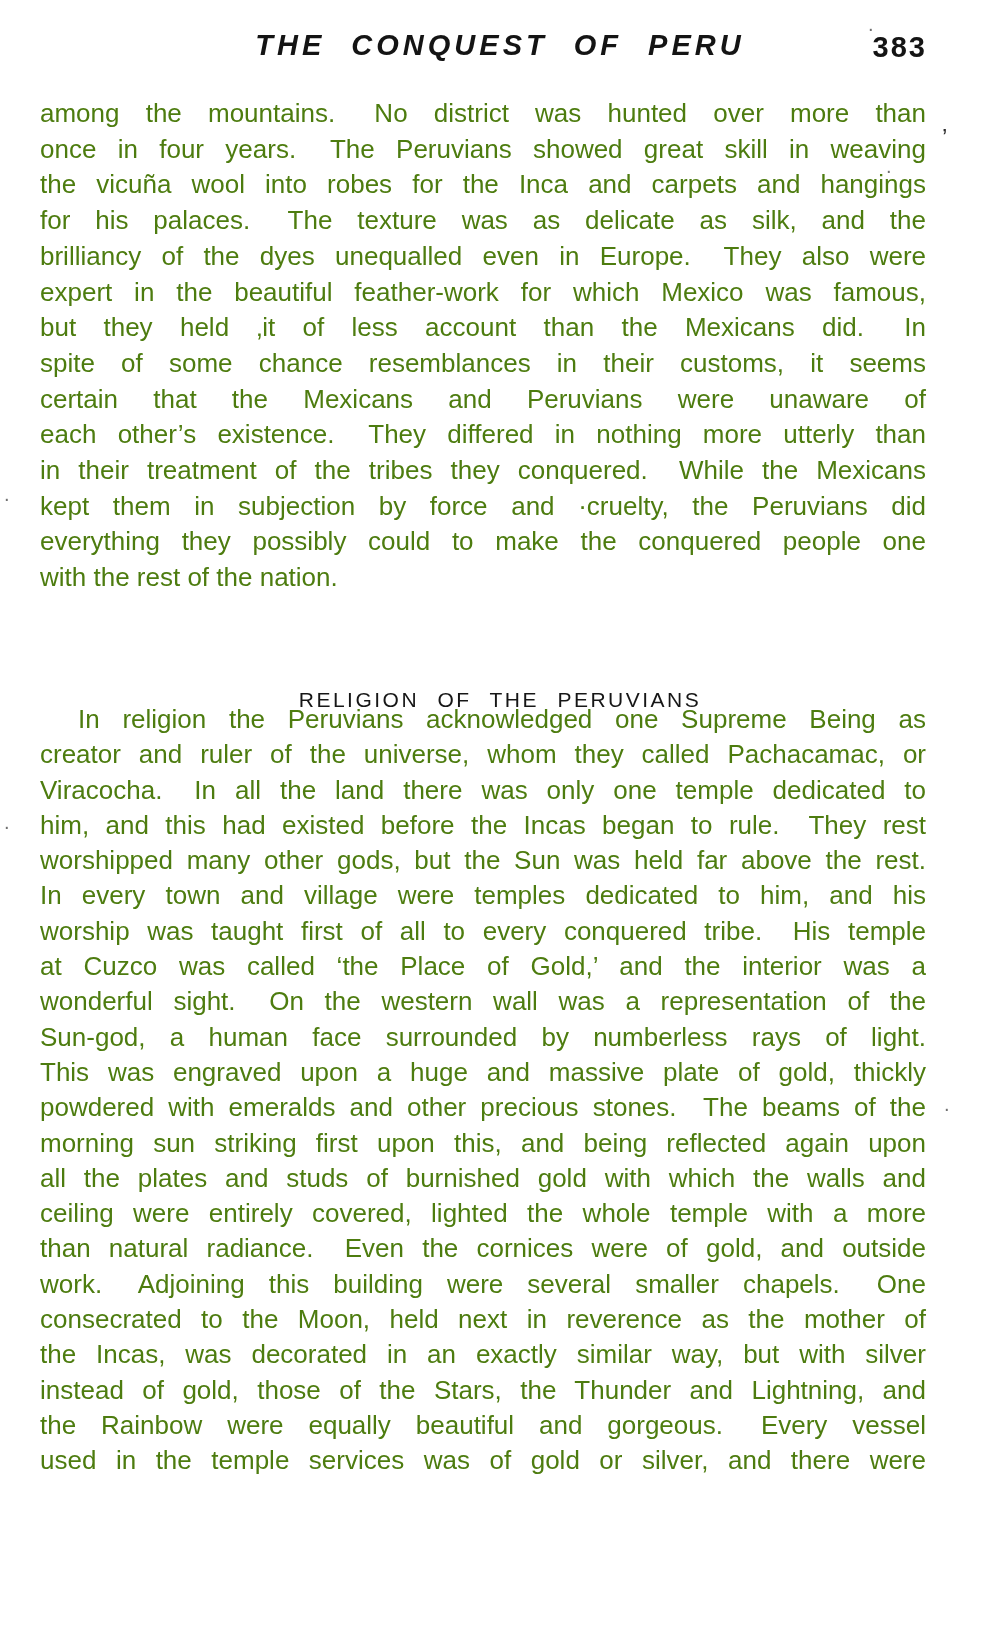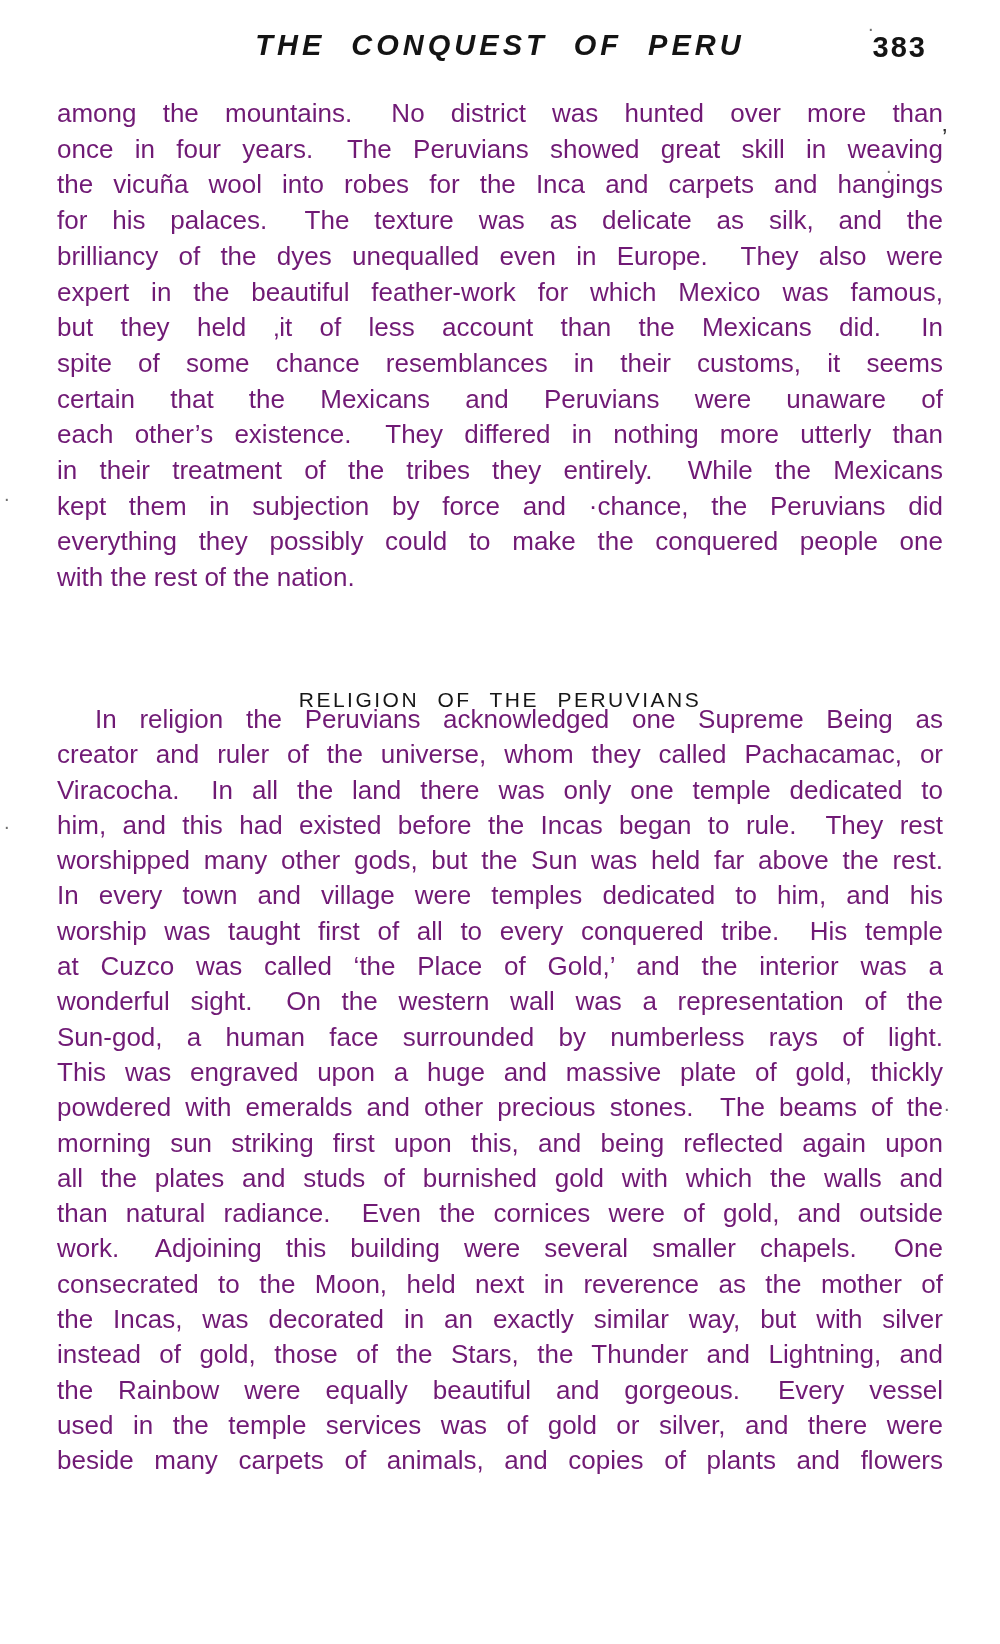--- a/index.html
+++ b/index.html
@@ -41,24 +41,24 @@
     right: 16px;
     font-size: 29px;
     font-weight: 700;
     line-height: 38px;
     letter-spacing: 2px;
     color: #141414;
   }
   
   .para {
     position: absolute;
-    left: 57px;
+    left: 40px;
     width: 886px;
     font-size: 26px;
-    color: #701a75;
+    color: #4d7c0f;
   }
   .para-1 { top: 96px;  line-height: 35.7px; }
   .para-2 { top: 702px; line-height: 35.3px; }
   .tline {
     text-align: justify;
     text-align-last: justify;
     white-space: normal;
   }
   .tline.short-last {
     text-align-last: left;
@@ -107,22 +107,22 @@
     <div class="tline">among the mountains.  No district was hunted over more than</div>
     <div class="tline">once in four years.  The Peruvians showed great skill in weaving</div>
     <div class="tline">the vicuña wool into robes for the Inca and carpets and hangings</div>
     <div class="tline">for his palaces.  The texture was as delicate as silk, and the</div>
     <div class="tline">brilliancy of the dyes unequalled even in Europe.  They also were</div>
     <div class="tline">expert in the beautiful feather-work for which Mexico was famous,</div>
     <div class="tline">but they held ‚it of less account than the Mexicans did.  In</div>
     <div class="tline">spite of some chance resemblances in their customs, it seems</div>
     <div class="tline">certain that the Mexicans and Peruvians were unaware of</div>
     <div class="tline">each other’s existence.  They differed in nothing more utterly than</div>
-    <div class="tline">in their treatment of the tribes they entirely.  While the Mexicans</div>
-    <div class="tline">kept them in subjection by force and ·chance, the Peruvians did</div>
+    <div class="tline">in their treatment of the tribes they conquered.  While the Mexicans</div>
+    <div class="tline">kept them in subjection by force and ·cruelty, the Peruvians did</div>
     <div class="tline">everything they possibly could to make the conquered people one</div>
     <div class="tline short-last">with the rest of the nation.</div>
   </div>
 
   <div class="section-heading">RELIGION OF THE PERUVIANS</div>
 
   <div class="para para-2">
     <div class="tline indent-first">In religion the Peruvians acknowledged one Supreme Being as</div>
     <div class="tline">creator and ruler of the universe, whom they called Pachacamac, or</div>
     <div class="tline">Viracocha.  In all the land there was only one temple dedicated to</div>
@@ -130,20 +130,21 @@
     <div class="tline">worshipped many other gods, but the Sun was held far above the rest.</div>
     <div class="tline">In every town and village were temples dedicated to him, and his</div>
     <div class="tline">worship was taught first of all to every conquered tribe.  His temple</div>
     <div class="tline">at Cuzco was called ‘the Place of Gold,’ and the interior was a</div>
     <div class="tline">wonderful sight.  On the western wall was a representation of the</div>
     <div class="tline">Sun-god, a human face surrounded by numberless rays of light.</div>
     <div class="tline">This was engraved upon a huge and massive plate of gold, thickly</div>
     <div class="tline">powdered with emeralds and other precious stones.  The beams of the</div>
     <div class="tline">morning sun striking first upon this, and being reflected again upon</div>
     <div class="tline">all the plates and studs of burnished gold with which the walls and</div>
+    <div class="tline">ceiling were entirely covered, lighted the whole temple with a more</div>
     <div class="tline">than natural radiance.  Even the cornices were of gold, and outside</div>
     <div class="tline">work.  Adjoining this building were several smaller chapels.  One</div>
     <div class="tline">consecrated to the Moon, held next in reverence as the mother of</div>
     <div class="tline">the Incas, was decorated in an exactly similar way, but with silver</div>
     <div class="tline">instead of gold, those of the Stars, the Thunder and Lightning, and</div>
     <div class="tline">the Rainbow were equally beautiful and gorgeous.  Every vessel</div>
     <div class="tline">used in the temple services was of gold or silver, and there were</div>
     <div class="tline">beside many carpets of animals, and copies of plants and flowers</div>
   </div>
 

